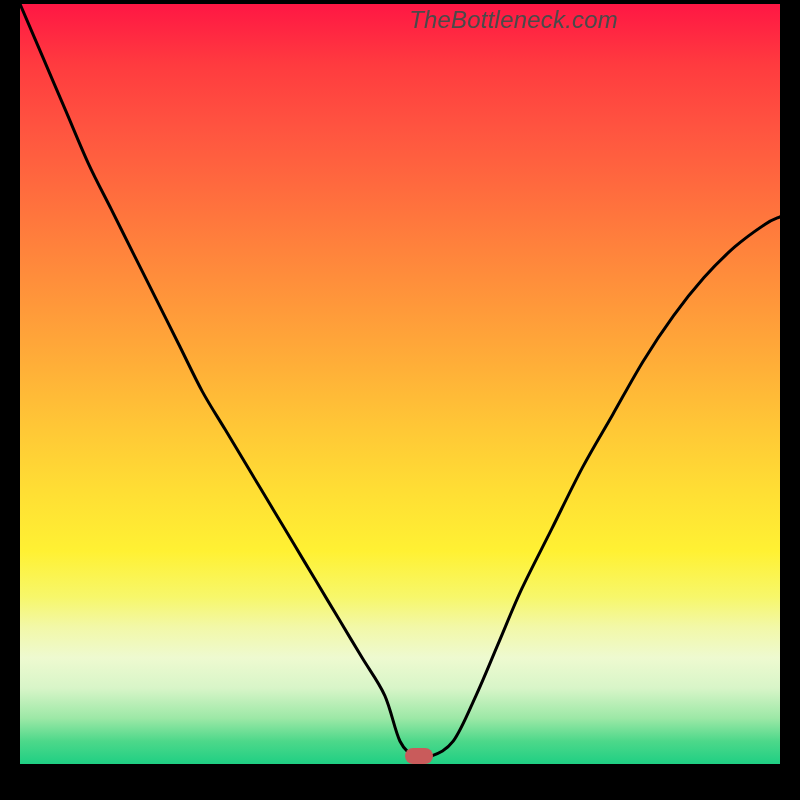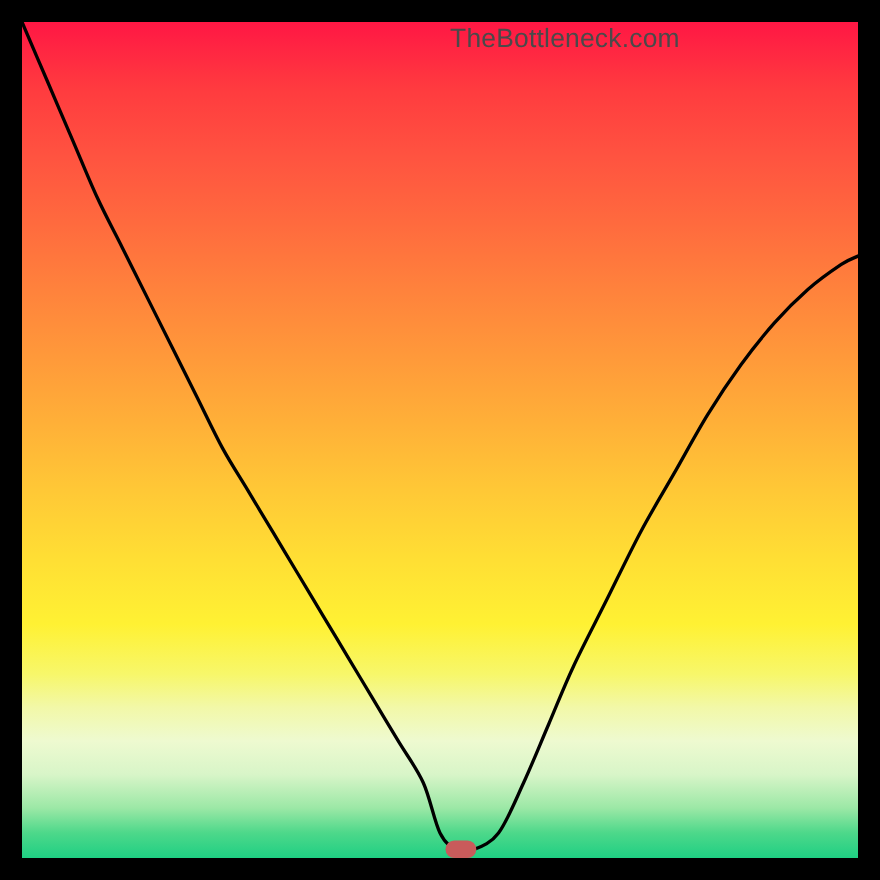--- a/index.html
+++ b/index.html
@@ -7,24 +7,25 @@
     padding: 0;
     width: 800px;
     height: 800px;
     background: #000;
     overflow: hidden;
     font-family: Arial, Helvetica, sans-serif;
   }
   .frame {
     position: absolute;
     left: 20px;
-    top: 20px;
+    top: 4px;
     width: 606px;
     height: 760px;
     box-sizing: border-box;
+    font-style: italic;
   }
   .plot-area {
     position: absolute;
     left: 0;
     top: 0;
     width: 760px;
     height: 760px;
     background: linear-gradient(
       to bottom,
       #ff1744 0%,

